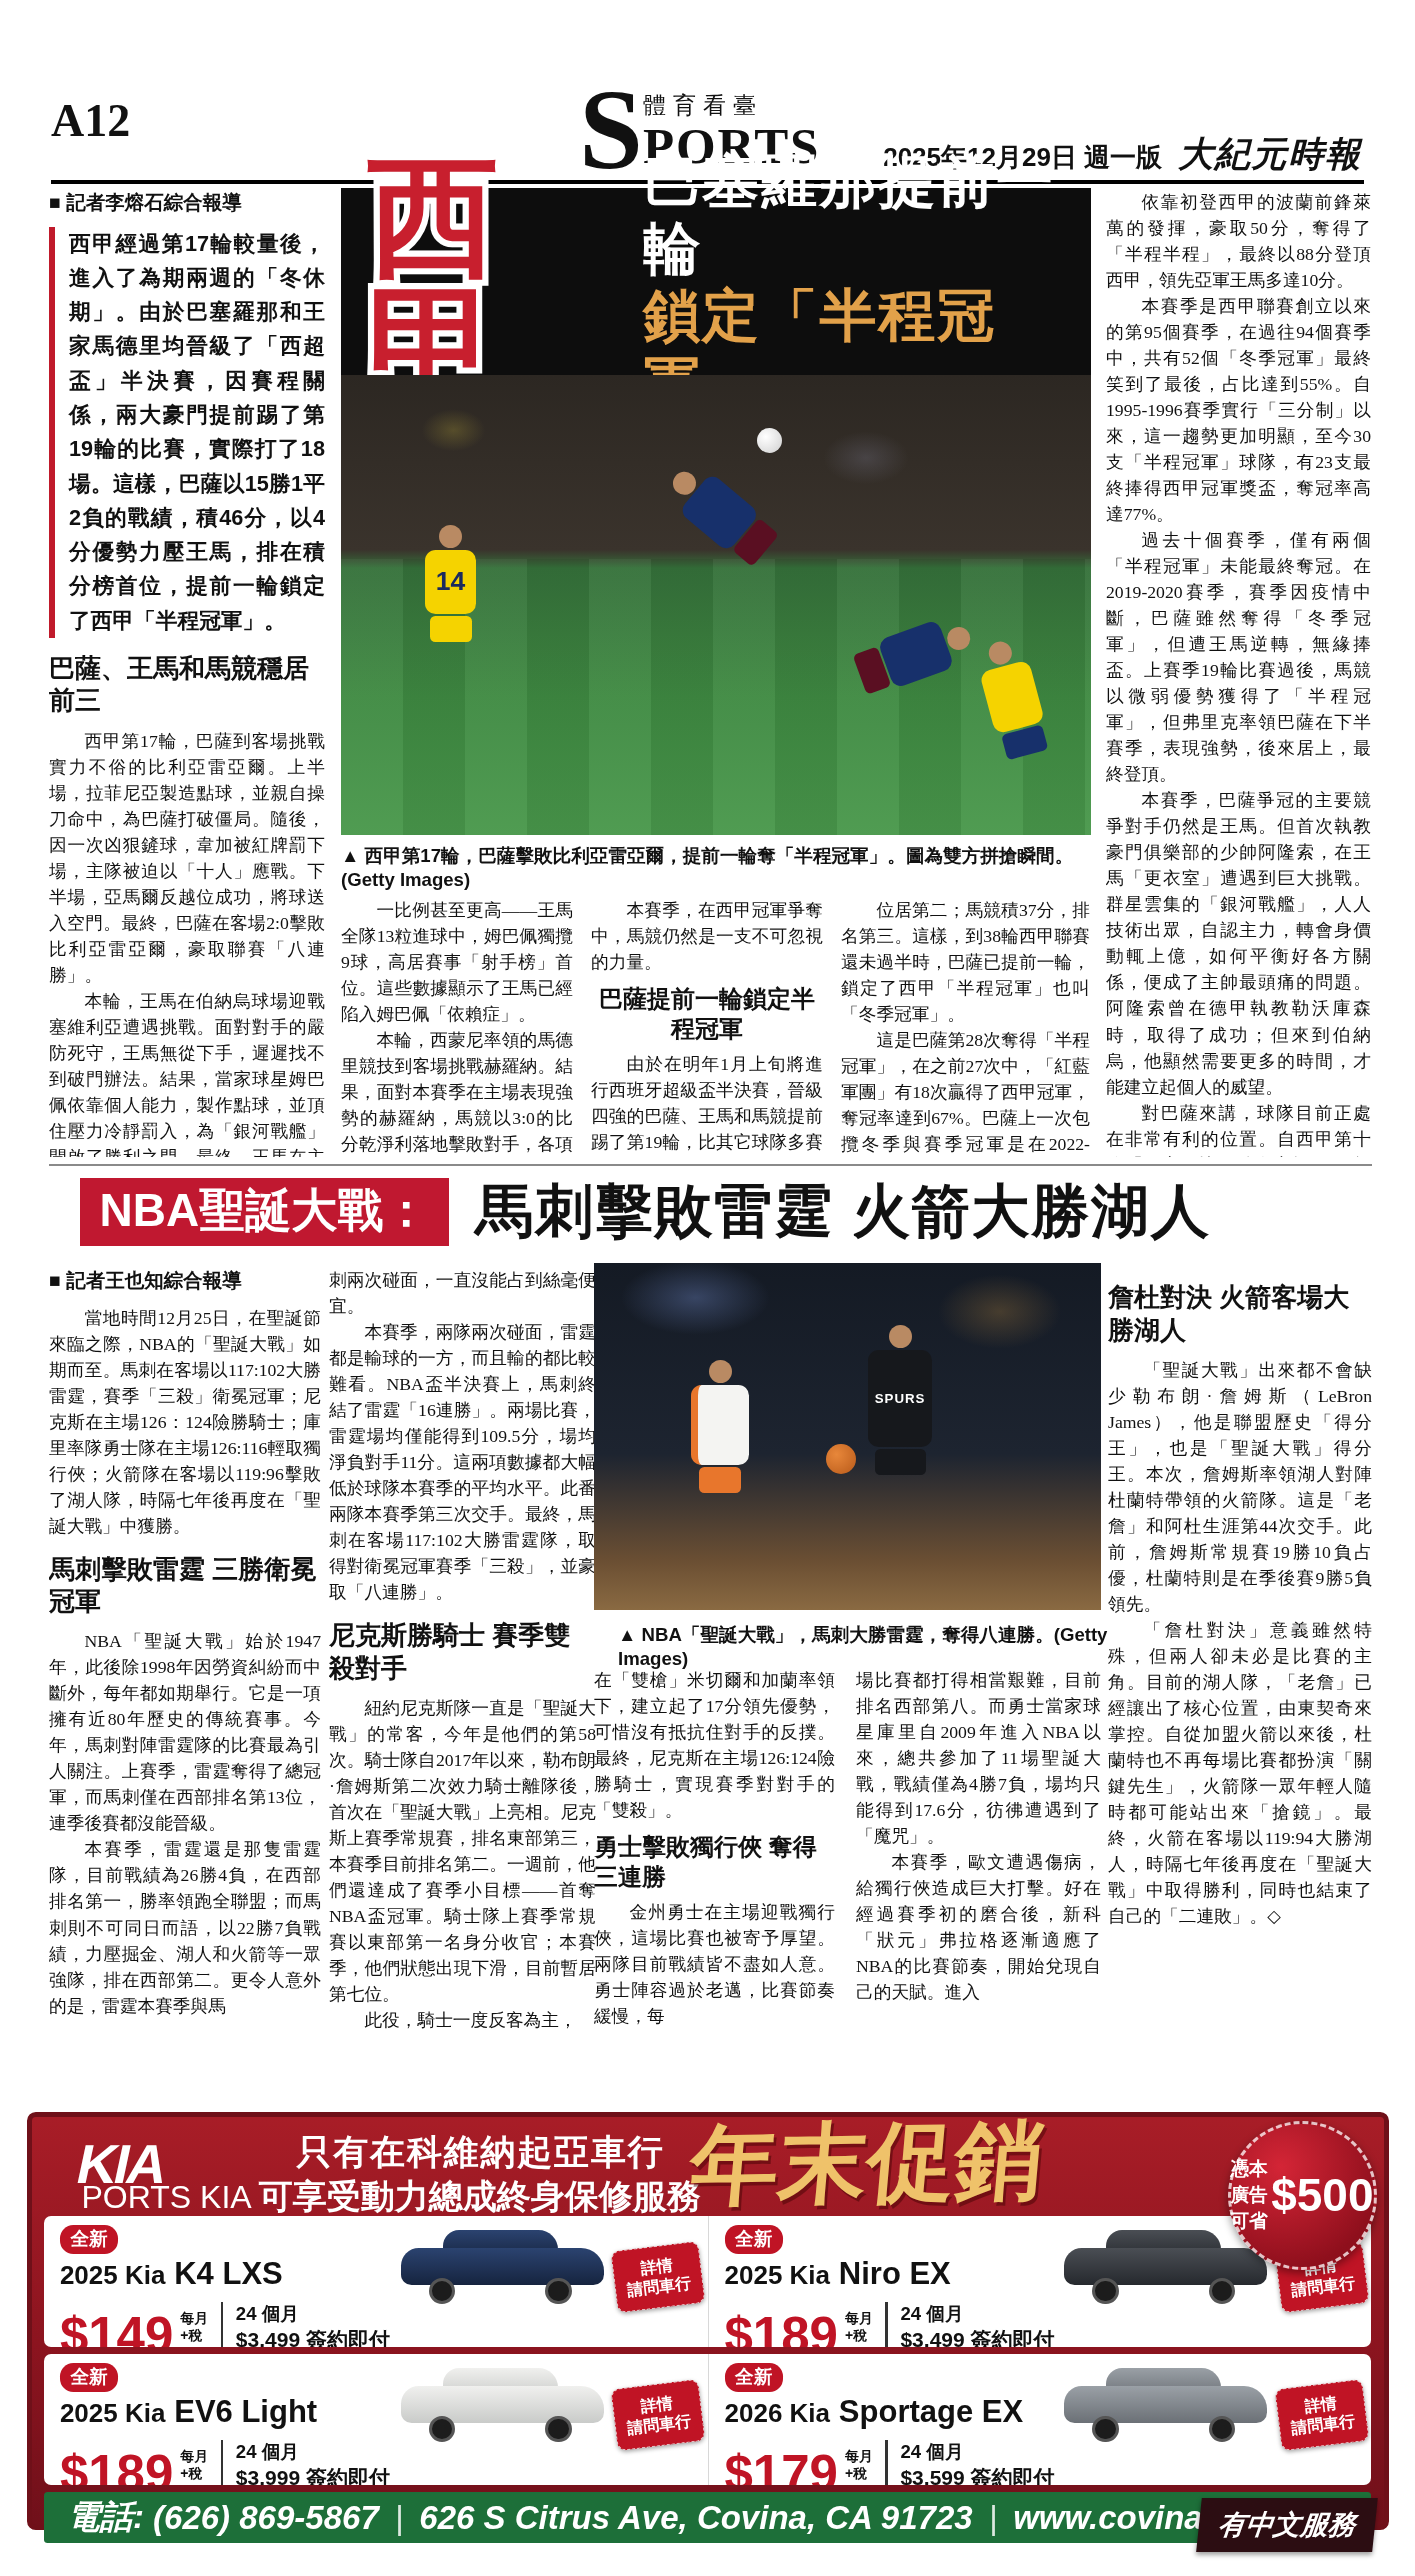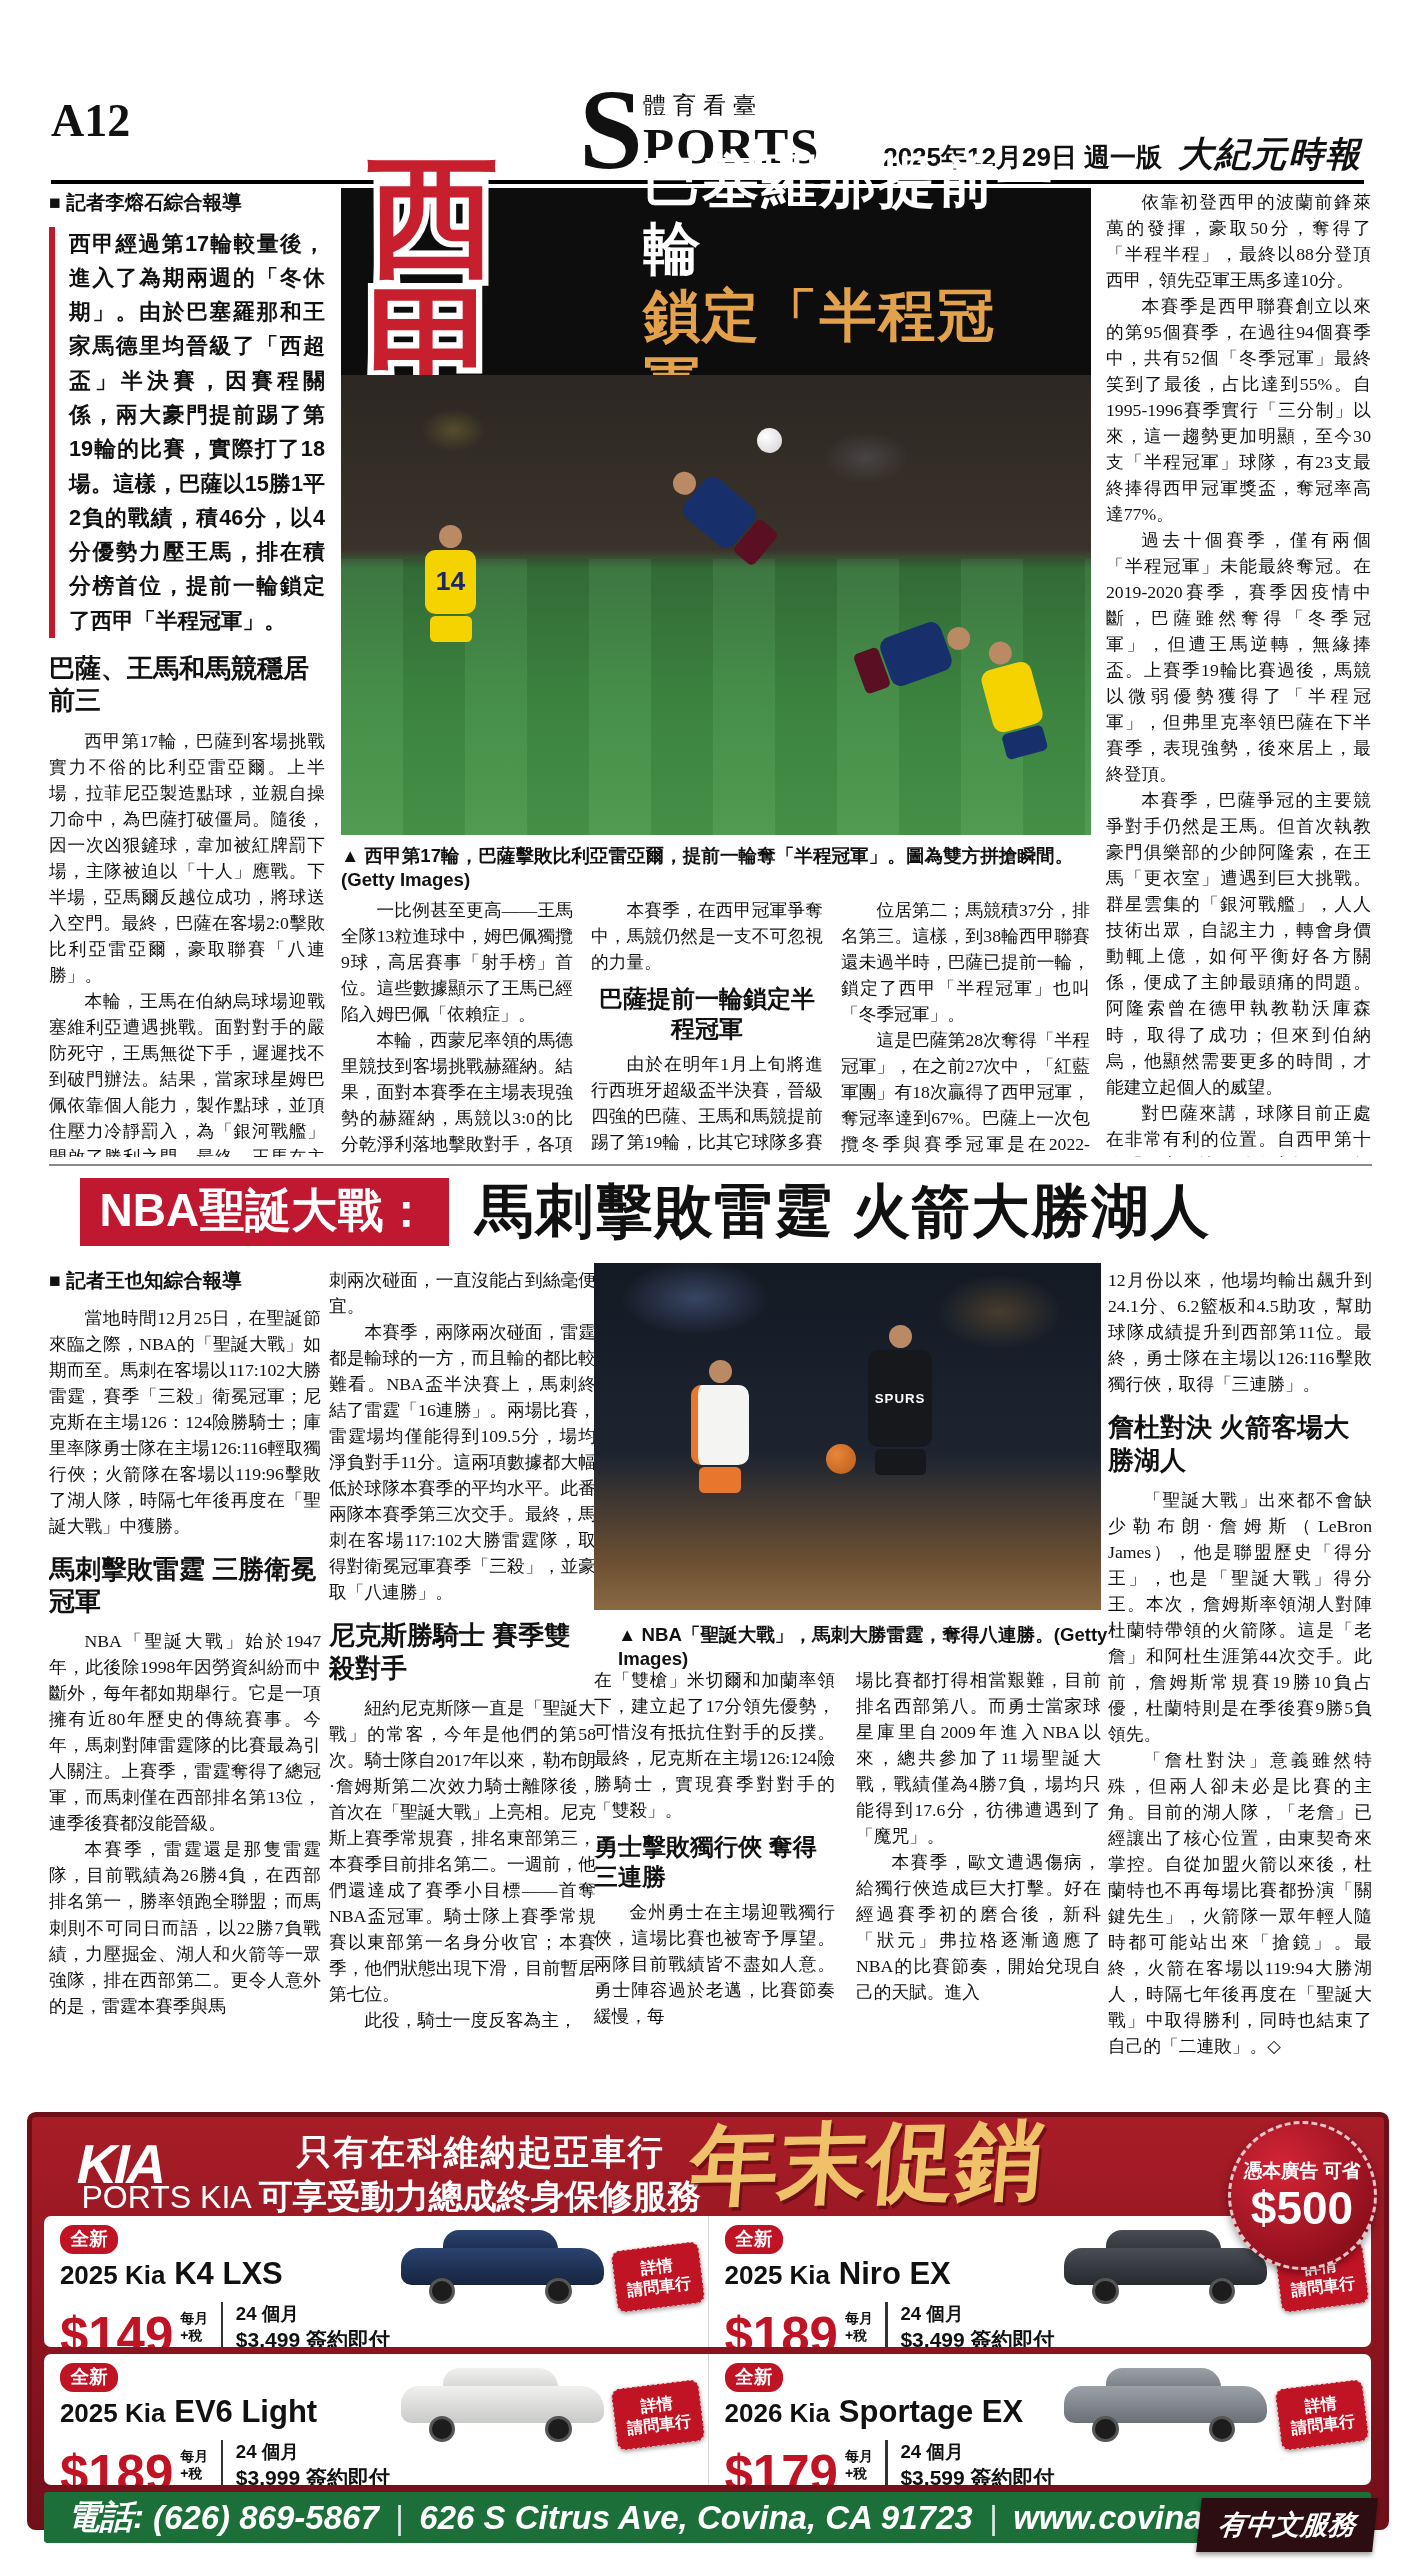--- a/index.html
+++ b/index.html
@@ -60,21 +60,21 @@
   .nba-tag{background:#c01830;color:#fff;font-family:var(--sans);font-weight:900;font-size:46px;padding:7px 19.5px 10.6px;line-height:1.1;}
   .nba-main{font-family:var(--sans);font-weight:900;font-size:58px;margin-left:26.5px;letter-spacing:1.8px;white-space:nowrap;}
   
   .ad{left:26.5px;top:2112px;width:1362px;height:418px;border:5.3px solid #6f1019;border-radius:8.8px;background:linear-gradient(180deg,#a81d27 0%,#8c141f 55%,#70101a 100%);overflow:visible;}
   .ad-band{position:relative;height:99px;}
   .kia-logo{position:absolute;left:46px;top:19.5px;color:#fff;font-family:var(--sans);font-weight:900;font-size:55px;letter-spacing:-2.7px;transform:skewX(-12deg);line-height:1;}
   .ad-top-line{position:absolute;left:265px;top:12.4px;color:#fff;font-family:var(--sans);font-weight:900;font-size:35px;letter-spacing:1.8px;}
   .ad-bot-line{position:absolute;left:50px;top:57px;color:#fff;font-family:var(--sans);font-size:32px;white-space:nowrap;}
   .ad-bot-line b{font-weight:900;font-size:34px;}
   .ad-promo{position:absolute;left:659px;top:0px;color:#efc26a;font-family:var(--sans);font-weight:900;font-size:88px;line-height:1.05;transform:skewX(-6deg) rotate(-1deg);text-shadow:2.7px 3.5px 0 rgba(60,0,0,.45);}
-  .coupon{position:absolute;right:7px;top:3.5px;width:149px;height:149px;border-radius:50%;background:radial-gradient(circle at 35% 30%,#d42536,#8e0f1c 75%);border:3.5px dashed rgba(255,255,255,.75);color:#fff;display:flex;flex-direction:column;align-items:center;justify-content:center;font-family:var(--sans);font-weight:bold;z-index:5;box-shadow:0 3.5px 8.8px rgba(0,0,0,.4);}
+  .coupon{position:absolute;right:7px;top:3.5px;width:149px;height:149px;border-radius:50%;background:radial-gradient(circle at 35% 30%,#d42536,#8e0f1c 75%);border:3.5px dashed rgba(255,255,255,.75);color:#fff;display:flex;flex-direction:row;align-items:center;justify-content:center;font-family:var(--sans);font-weight:bold;z-index:5;box-shadow:0 3.5px 8.8px rgba(0,0,0,.4);}
   .coupon .c1{font-size:18.6px;}
   .coupon .c2{font-size:46px;font-weight:900;line-height:1.05;}
   .deal-row{margin:0 12.4px 7px;background:#fff;border-radius:7px;display:flex;height:131px;}
   .deal{position:relative;width:50%;padding:8.8px 12.4px 5.3px 16px;overflow:hidden;}
   .deal + .deal{border-left:1.8px solid #d8d8d8;}
   .badge-new{display:inline-block;background:#c01425;color:#fff;font-family:var(--sans);font-weight:900;font-size:18.6px;padding:0.9px 10.6px 2.7px;border-radius:13.3px;}
   .deal-title{font-family:var(--sans);margin-top:1.8px;}
   .deal-ym{font-size:26px;font-weight:bold;}
   .deal-model{font-size:31px;font-weight:900;margin-left:8.8px;}
   .price-row{display:flex;align-items:center;margin-top:1.8px;}
@@ -221,21 +221,20 @@
   <p class="body-text" style="text-indent:0;">在「雙槍」米切爾和加蘭率領下，建立起了17分領先優勢，可惜沒有抵抗住對手的反撲。最終，尼克斯在主場126:124險勝騎士，實現賽季對對手的「雙殺」。</p>
   <h3 class="subhead" style="font-size:24px;margin:8.8px 0 7px;">勇士擊敗獨行俠 奪得三連勝</h3>
   <p class="body-text">金州勇士在主場迎戰獨行俠，這場比賽也被寄予厚望。兩隊目前戰績皆不盡如人意。勇士陣容過於老邁，比賽節奏緩慢，每</p>
 </div>
 <div class="abs col" style="left:856px;top:1667px;width:245px;height:398px;">
   <p class="body-text" style="text-indent:0;">場比賽都打得相當艱難，目前排名西部第八。而勇士當家球星庫里自2009年進入NBA以來，總共參加了11場聖誕大戰，戰績僅為4勝7負，場均只能得到17.6分，彷彿遭遇到了「魔咒」。</p>
   <p class="body-text">本賽季，歐文遭遇傷病，給獨行俠造成巨大打擊。好在經過賽季初的磨合後，新科「狀元」弗拉格逐漸適應了NBA的比賽節奏，開始兌現自己的天賦。進入</p>
 </div>
 
 <div class="abs col" style="left:1108px;top:1267px;width:264px;height:798px;">
-  <p class="body-text" style="text-indent:0;">12月份以來，他場均輸出飆升到24.1分、6.2籃板和4.5助攻，幫助球隊成績提升到西部第11位。最終，勇士隊在主場以126:116擊敗獨行俠，取得「三連勝」。</p>
   <h3 class="subhead">詹杜對決 火箭客場大勝湖人</h3>
   <p class="body-text">「聖誕大戰」出來都不會缺少勒布朗·詹姆斯（LeBron James），他是聯盟歷史「得分王」，也是「聖誕大戰」得分王。本次，詹姆斯率領湖人對陣杜蘭特帶領的火箭隊。這是「老詹」和阿杜生涯第44次交手。此前，詹姆斯常規賽19勝10負占優，杜蘭特則是在季後賽9勝5負領先。</p>
   <p class="body-text">「詹杜對決」意義雖然特殊，但兩人卻未必是比賽的主角。目前的湖人隊，「老詹」已經讓出了核心位置，由東契奇來掌控。自從加盟火箭以來後，杜蘭特也不再每場比賽都扮演「關鍵先生」，火箭隊一眾年輕人隨時都可能站出來「搶鏡」。最終，火箭在客場以119:94大勝湖人，時隔七年後再度在「聖誕大戰」中取得勝利，同時也結束了自己的「二連敗」。◇</p>
 </div>
 
 <div class="abs ad">
   <div class="ad-band">
     <div class="kia-logo">KIA</div>
     <div class="ad-top-line">只有在科維納起亞車行</div>
     <div class="ad-bot-line">

